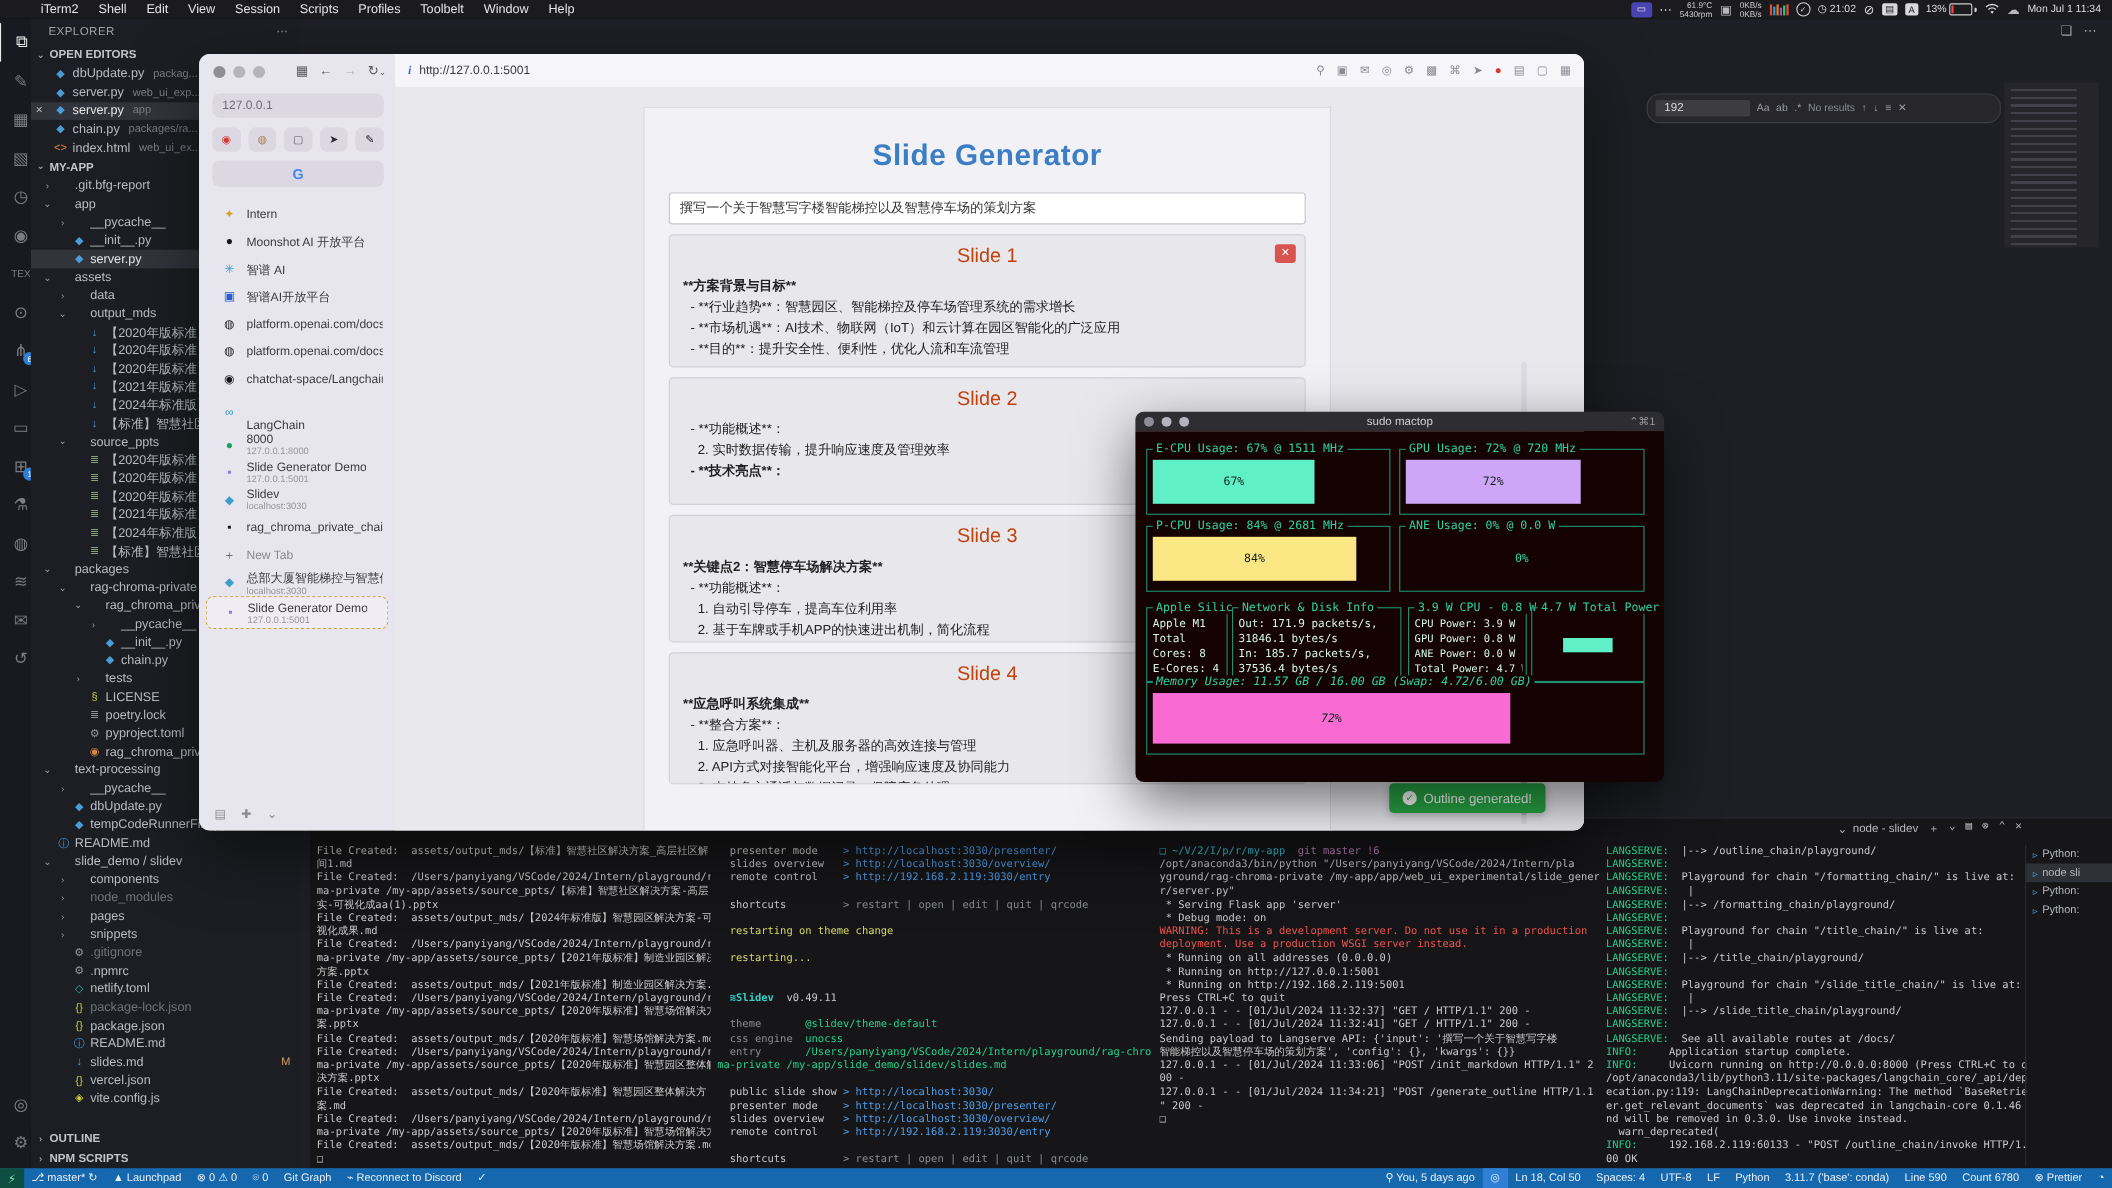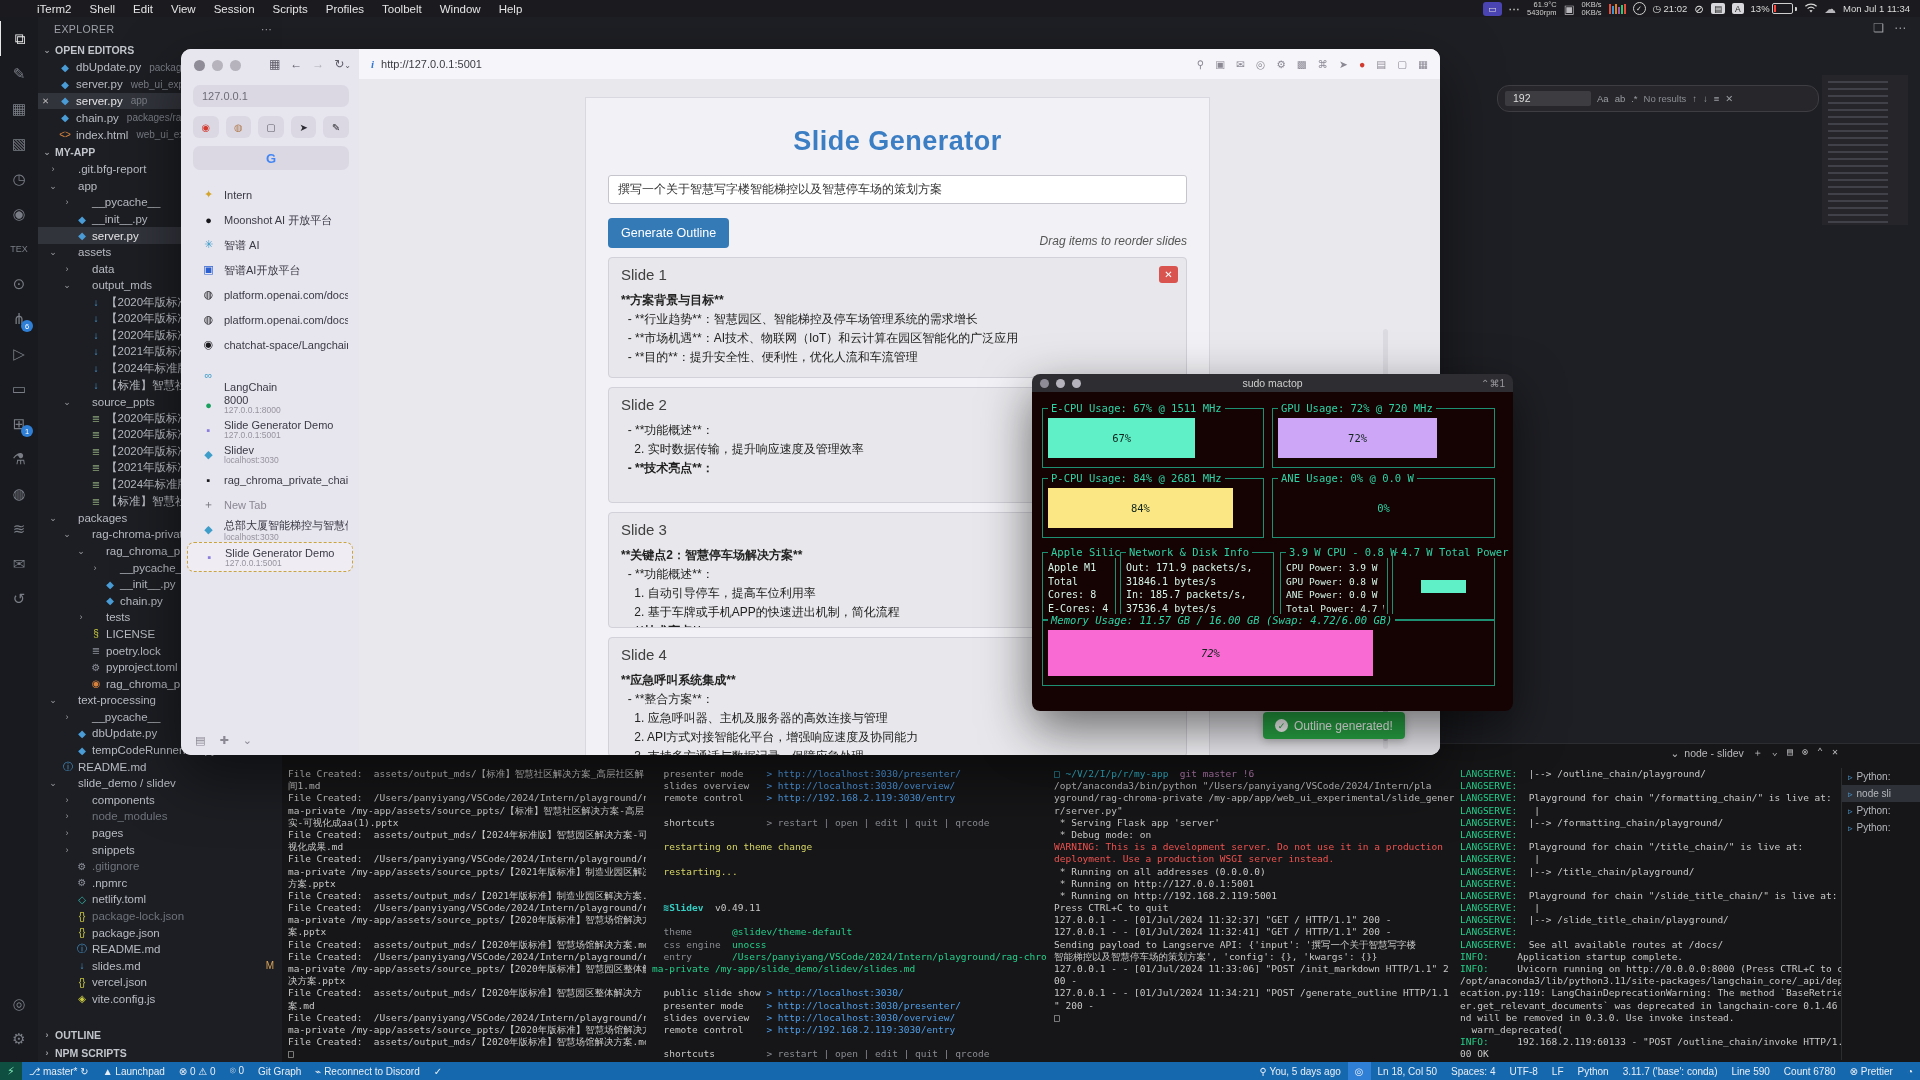--- a/index.html
+++ b/index.html
@@ -25,21 +25,21 @@
   
   .vscode{position:absolute;left:0;top:17px;right:0;bottom:0;background:#1e1e24;z-index:1;}
   .activitybar{position:absolute;left:0;top:0;width:38px;bottom:18px;background:#181a1f;display:flex;flex-direction:column;align-items:center;padding-top:4px;}
   .act{position:relative;width:38px;height:35px;display:flex;align-items:center;justify-content:center;color:#7a7d85;font-size:15px;}
   .act.active{color:#e8e8e8;border-left:2px solid #e8e8e8;}
   .act.txt{font-size:9px;letter-spacing:0;}
   .act .abadge{position:absolute;right:5px;bottom:4px;background:#2f7fd6;color:#fff;border-radius:50%;
     font-size:7.5px;min-width:12px;height:12px;display:flex;align-items:center;justify-content:center;}
   .act .abadge:empty{display:none;}
   .actbottom{margin-top:auto;display:flex;flex-direction:column;align-items:center;padding-bottom:6px;}
-  .sidebar{position:absolute;left:38px;top:0;width:244px;bottom:18px;background:#1c1e23;color:#b9bcc3;overflow:hidden;font-size:11.5px;}
+  .sidebar{position:absolute;left:28px;top:0;width:244px;bottom:18px;background:#1c1e23;color:#b9bcc3;overflow:hidden;font-size:11.5px;}
   .sb-title{display:flex;align-items:center;height:24px;padding:0 10px 0 16px;font-size:10.5px;color:#9fa2a9;letter-spacing:.4px;}
   .sb-title .dots{margin-left:auto;color:#9fa2a9;}
   .sec{display:flex;align-items:center;height:18px;font-weight:bold;font-size:10.5px;color:#c2c5cb;padding-left:4px;gap:3px;}
   .sec .chev{font-size:9px;color:#9a9da3;width:10px;text-align:center;}
   .erow{display:flex;align-items:center;height:16.8px;padding-left:18px;gap:5px;white-space:nowrap;overflow:hidden;}
   .erow.sel{background:#32343c;color:#e6e6e8;}
   .erow .close{width:10px;font-size:8.5px;color:#bbb;margin-left:-14px;margin-right:2px;}
   .ficon{width:12px;font-size:10px;text-align:center;flex:0 0 12px;}
   .fdetail{color:#7b7e86;font-size:10px;margin-left:3px;}
   .fdetail:empty,.fbadge:empty,.ssub:empty{display:none;}
@@ -118,21 +118,21 @@
   .exticons .red{color:#d33a2f;}
   .pagearea{position:absolute;left:0;top:30px;right:0;bottom:0;background:#e9e8ed;overflow:hidden;}
   .appcard{position:absolute;left:226px;width:625px;top:18px;bottom:0;background:#f2f1f5;border:1px solid #d9d7df;border-bottom:none;padding:0 22px;box-sizing:border-box;}
   .apptitle{text-align:center;color:#3c7ec4;font-size:27px;font-weight:bold;margin-top:28px;letter-spacing:.5px;}
   .appinput{margin-top:18px;background:#fff;border:1px solid #c6c4cc;border-radius:3px;height:27px;display:flex;align-items:center;
     padding:0 9px;font-size:12px;color:#333;}
   .genrow{display:flex;align-items:flex-end;margin-top:14px;}
   .genbtn{background:#337ab7;color:#fff;font-size:12.5px;border-radius:4px;padding:8px 13px;}
   .draghint{margin-left:auto;font-style:italic;font-size:12px;color:#555;}
   .slidecard{position:relative;background:#e8e7eb;border:1px solid #d2d0d8;border-radius:4px;margin-top:9px;padding:8px 12px 6px 12px;overflow:hidden;box-sizing:border-box;}
-  .slidename{font-size:15px;color:#404040;}
+  .slidename{font-size:18px;color:#c2410c;text-align:center;}
   .slidelines{margin-top:8px;}
   .sline{white-space:pre-wrap;font-size:12px;line-height:19px;color:#222;}
   .sline.b{font-weight:bold;}
   .closex{position:absolute;right:8px;top:8px;width:19px;height:17px;background:#d9534f;border-radius:3px;color:#fff;
     font-size:10px;display:flex;align-items:center;justify-content:center;}
   .toast{position:absolute;left:1082px;top:663px;height:27px;background:#28a745;border-radius:4px;color:#fff;
     display:flex;align-items:center;gap:6px;padding:0 12px;font-size:12px;z-index:12;box-shadow:0 2px 8px rgba(0,0,0,.25);}
   .toast .ck{width:13px;height:13px;border-radius:50%;background:#fff;color:#28a745;font-size:9px;display:flex;align-items:center;justify-content:center;}
   .pgscroll{position:absolute;right:52px;top:250px;width:5px;height:420px;background:#dcdbe1;border-radius:3px;}
   .pgscroll i{position:absolute;left:0;right:0;top:62%;height:36%;background:#b9b7c0;border-radius:3px;display:block;}
@@ -1090,24 +1090,20 @@
             <span data-interactable="true" class="red">●</span>
             <span data-interactable="true">▤</span>
             <span data-interactable="true">▢</span>
             <span data-interactable="true">▦</span>
           </div>
       </div>
       <div class="pagearea" data-interactable="false">
         <div class="appcard" data-interactable="false">
           <div class="apptitle" data-interactable="false">Slide Generator</div>
           <div class="appinput" data-interactable="true">撰写一个关于智慧写字楼智能梯控以及智慧停车场的策划方案</div>
-          <div class="genrow">
-            <span class="genbtn" data-interactable="true">Generate Outline</span>
-            <span class="draghint" data-interactable="false">Drag items to reorder slides</span>
-          </div>
 
           <div class="slidecard" style="height:121px;" data-interactable="true">
             <div class="slidename">Slide 1</div>
             <div class="closex" data-interactable="true">✕</div>
             <div class="slidelines">
 
             <div class="sline b" data-interactable="false">**方案背景与目标**</div>
                 <div class="sline" data-interactable="false">  - **行业趋势**：智慧园区、智能梯控及停车场管理系统的需求增长</div>
                 <div class="sline" data-interactable="false">  - **市场机遇**：AI技术、物联网（IoT）和云计算在园区智能化的广泛应用</div>
                 <div class="sline" data-interactable="false">  - **目的**：提升安全性、便利性，优化人流和车流管理</div>

